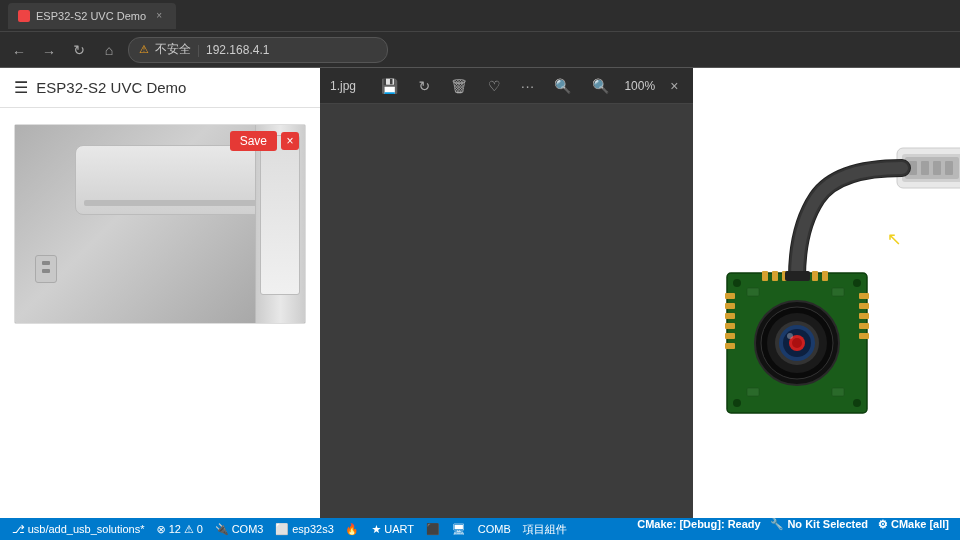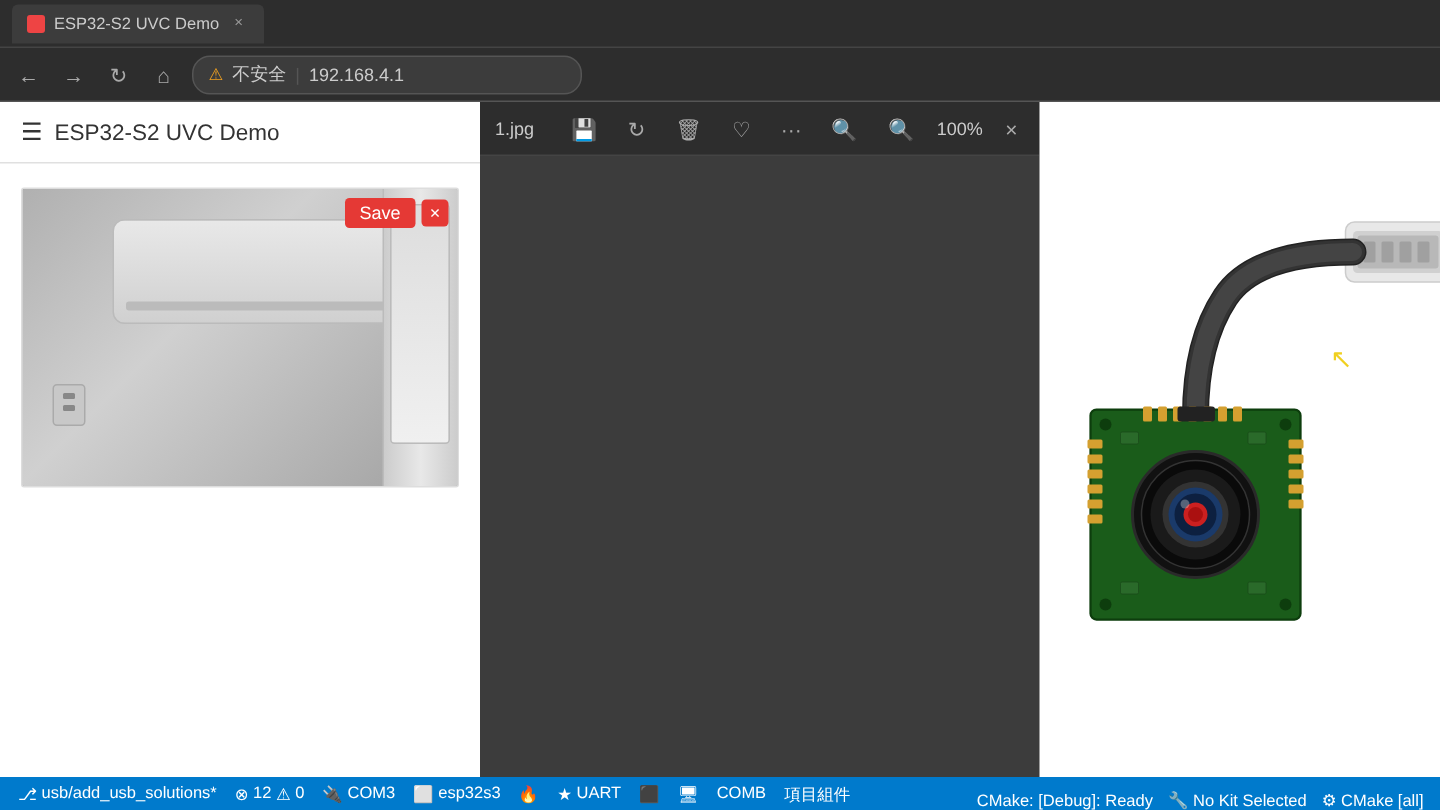--- a/index.html
+++ b/index.html
@@ -332,26 +332,27 @@
       gap: 3px;
       padding: 0 6px;
       height: 100%;
       cursor: pointer;
       white-space: nowrap;
     }
     .status-icon { font-size: 11px; }
     .status-spacer { flex: 1; }
     .status-item-right {
       display: flex;
-      align-items: flex-end;
+      align-items: flex-start;
       gap: 3px;
       padding: 0 5px;
       height: 100%;
       cursor: pointer;
       white-space: nowrap;
+      font-weight: bold;
     }
   </style>
 </head>
 <body>
 
 <div class="browser-bar">
   <div class="browser-tab">
     <div class="tab-favicon"></div>
     <span>ESP32-S2 UVC Demo</span>
     <div class="tab-close">×</div>

